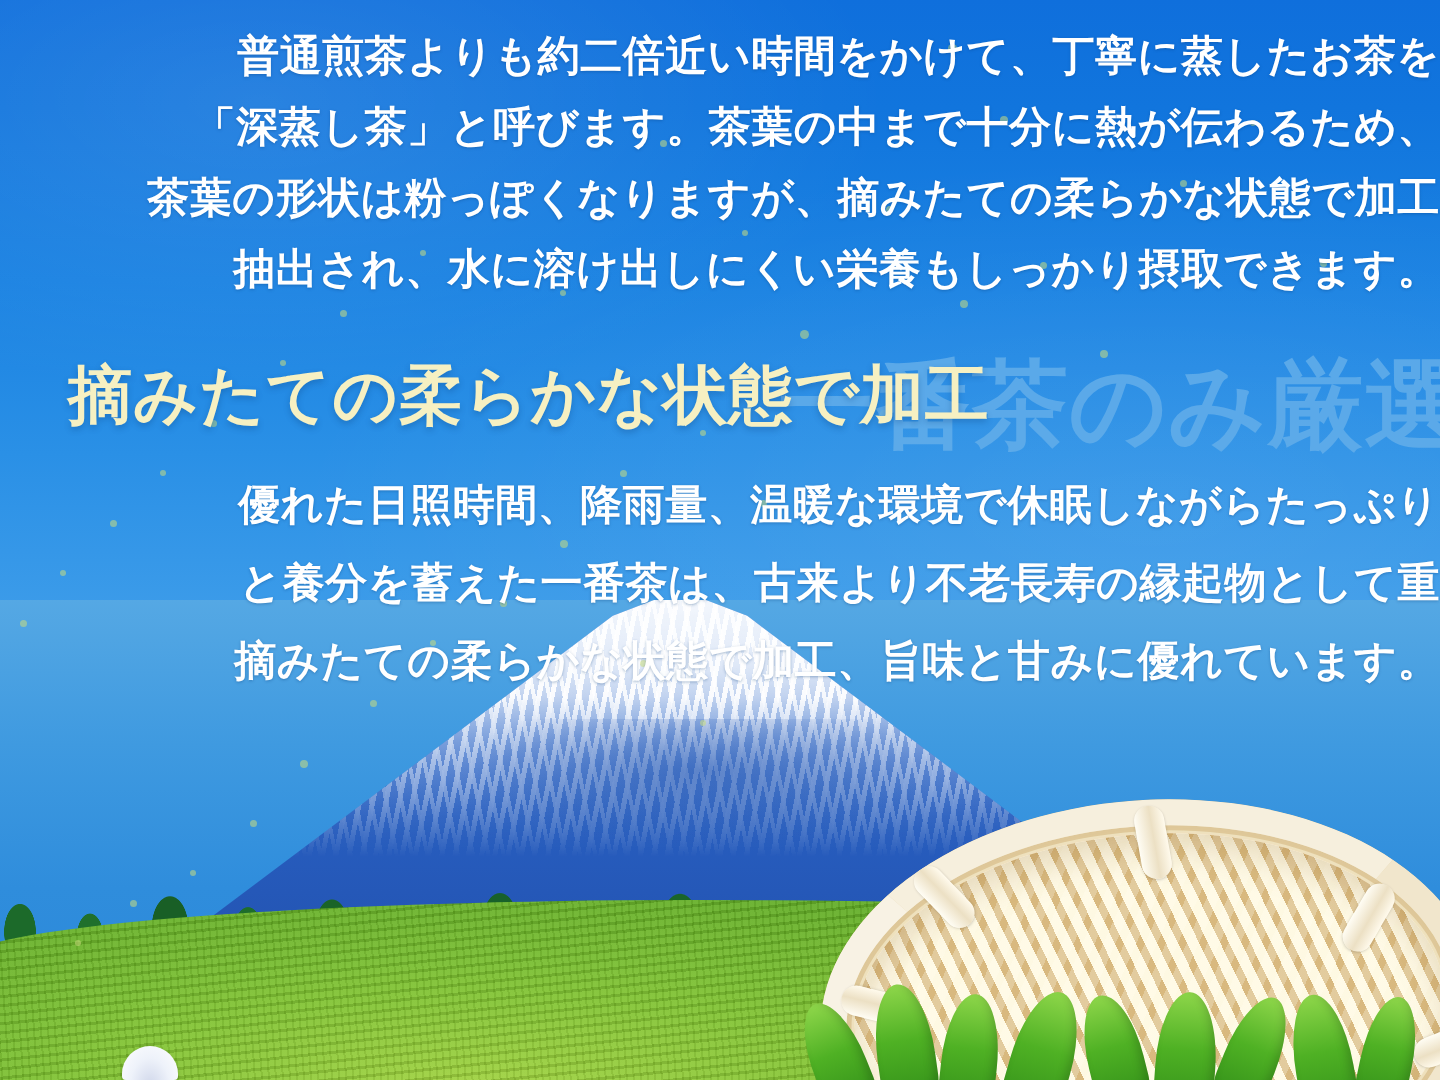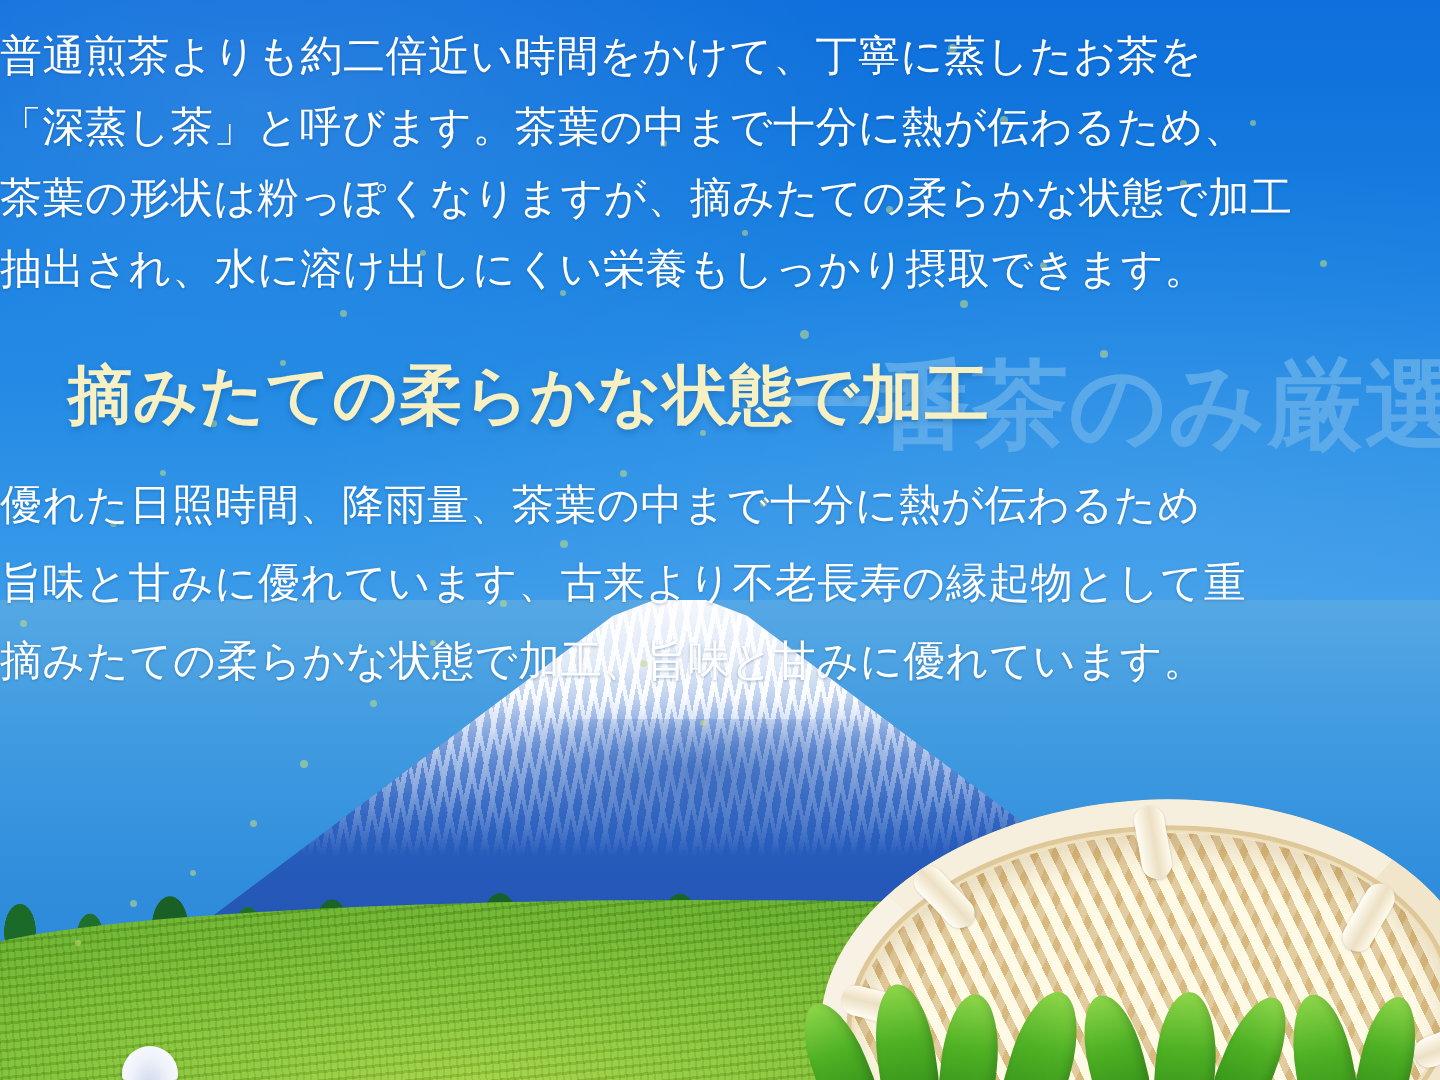--- a/index.html
+++ b/index.html
@@ -276,23 +276,23 @@
   .content {
     position: absolute;
     left: 0; right: 0; top: 0;
     padding: 0;
   }
   .para {
     color: #ffffff;
     font-size: 42px;
     line-height: 71px;
     letter-spacing: 0.5px;
-    text-align: left;
+    text-align: right;
     text-shadow: 0 1px 3px rgba(10,60,120,0.35);
-    font-weight: 400;
+    font-weight: 700;
   }
   .para-top { margin-top: 20px; }
   .para span.ln { display: block; }
 
   .headline {
     margin-top: 56px;
     text-align: left;
     padding-left: 68px;
     font-size: 64px;
     font-weight: 700;
@@ -391,19 +391,19 @@
     <div class="para para-top">
       <span class="ln">普通煎茶よりも約二倍近い時間をかけて、丁寧に蒸したお茶を</span>
       <span class="ln">「深蒸し茶」と呼びます。茶葉の中まで十分に熱が伝わるため、</span>
       <span class="ln">茶葉の形状は粉っぽくなりますが、摘みたての柔らかな状態で加工</span>
       <span class="ln">抽出され、水に溶け出しにくい栄養もしっかり摂取できます。</span>
     </div>
 
     <div class="headline">摘みたての柔らかな状態で加工</div>
 
     <div class="para para-bottom">
-      <span class="ln">優れた日照時間、降雨量、茶葉の中まで十分に熱が伝わるため</span>
-      <span class="ln">旨味と甘みに優れています、古来より不老長寿の縁起物として重</span>
+      <span class="ln">優れた日照時間、降雨量、温暖な環境で休眠しながらたっぷり</span>
+      <span class="ln">と養分を蓄えた一番茶は、古来より不老長寿の縁起物として重</span>
       <span class="ln">摘みたての柔らかな状態で加工、旨味と甘みに優れています。</span>
     </div>
 
   </div>
 </div>
 
 </body></html>

